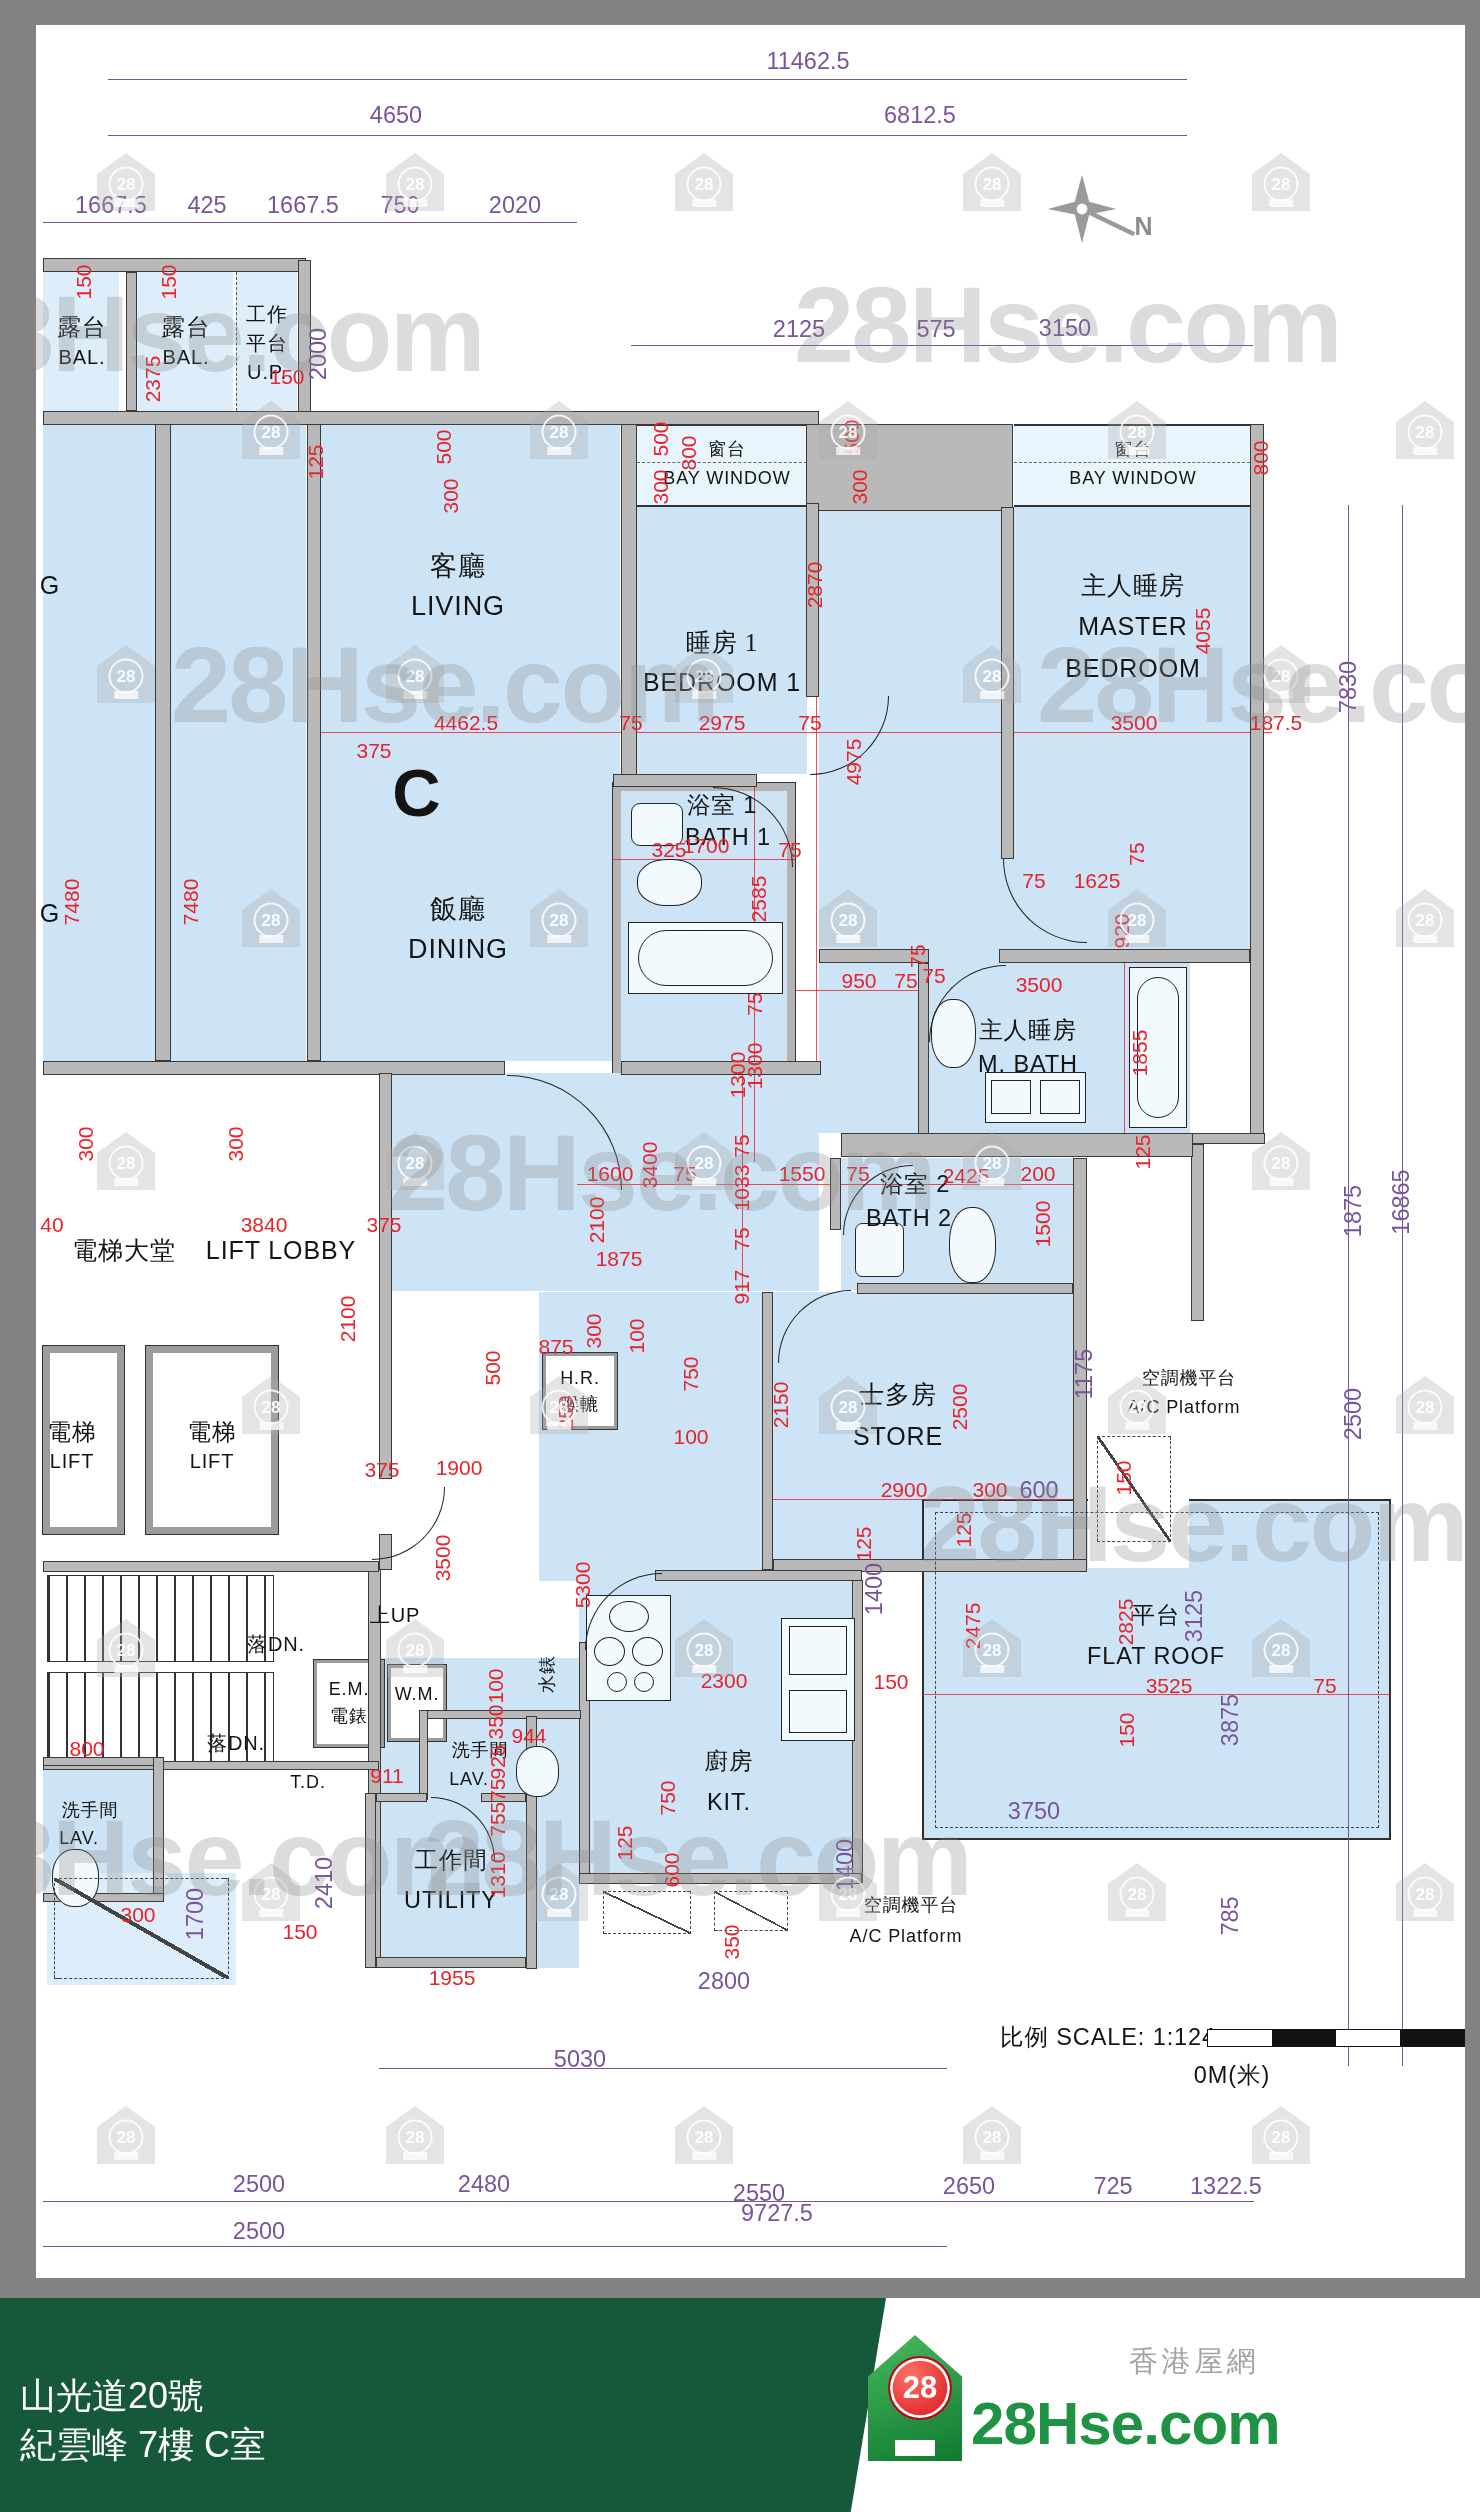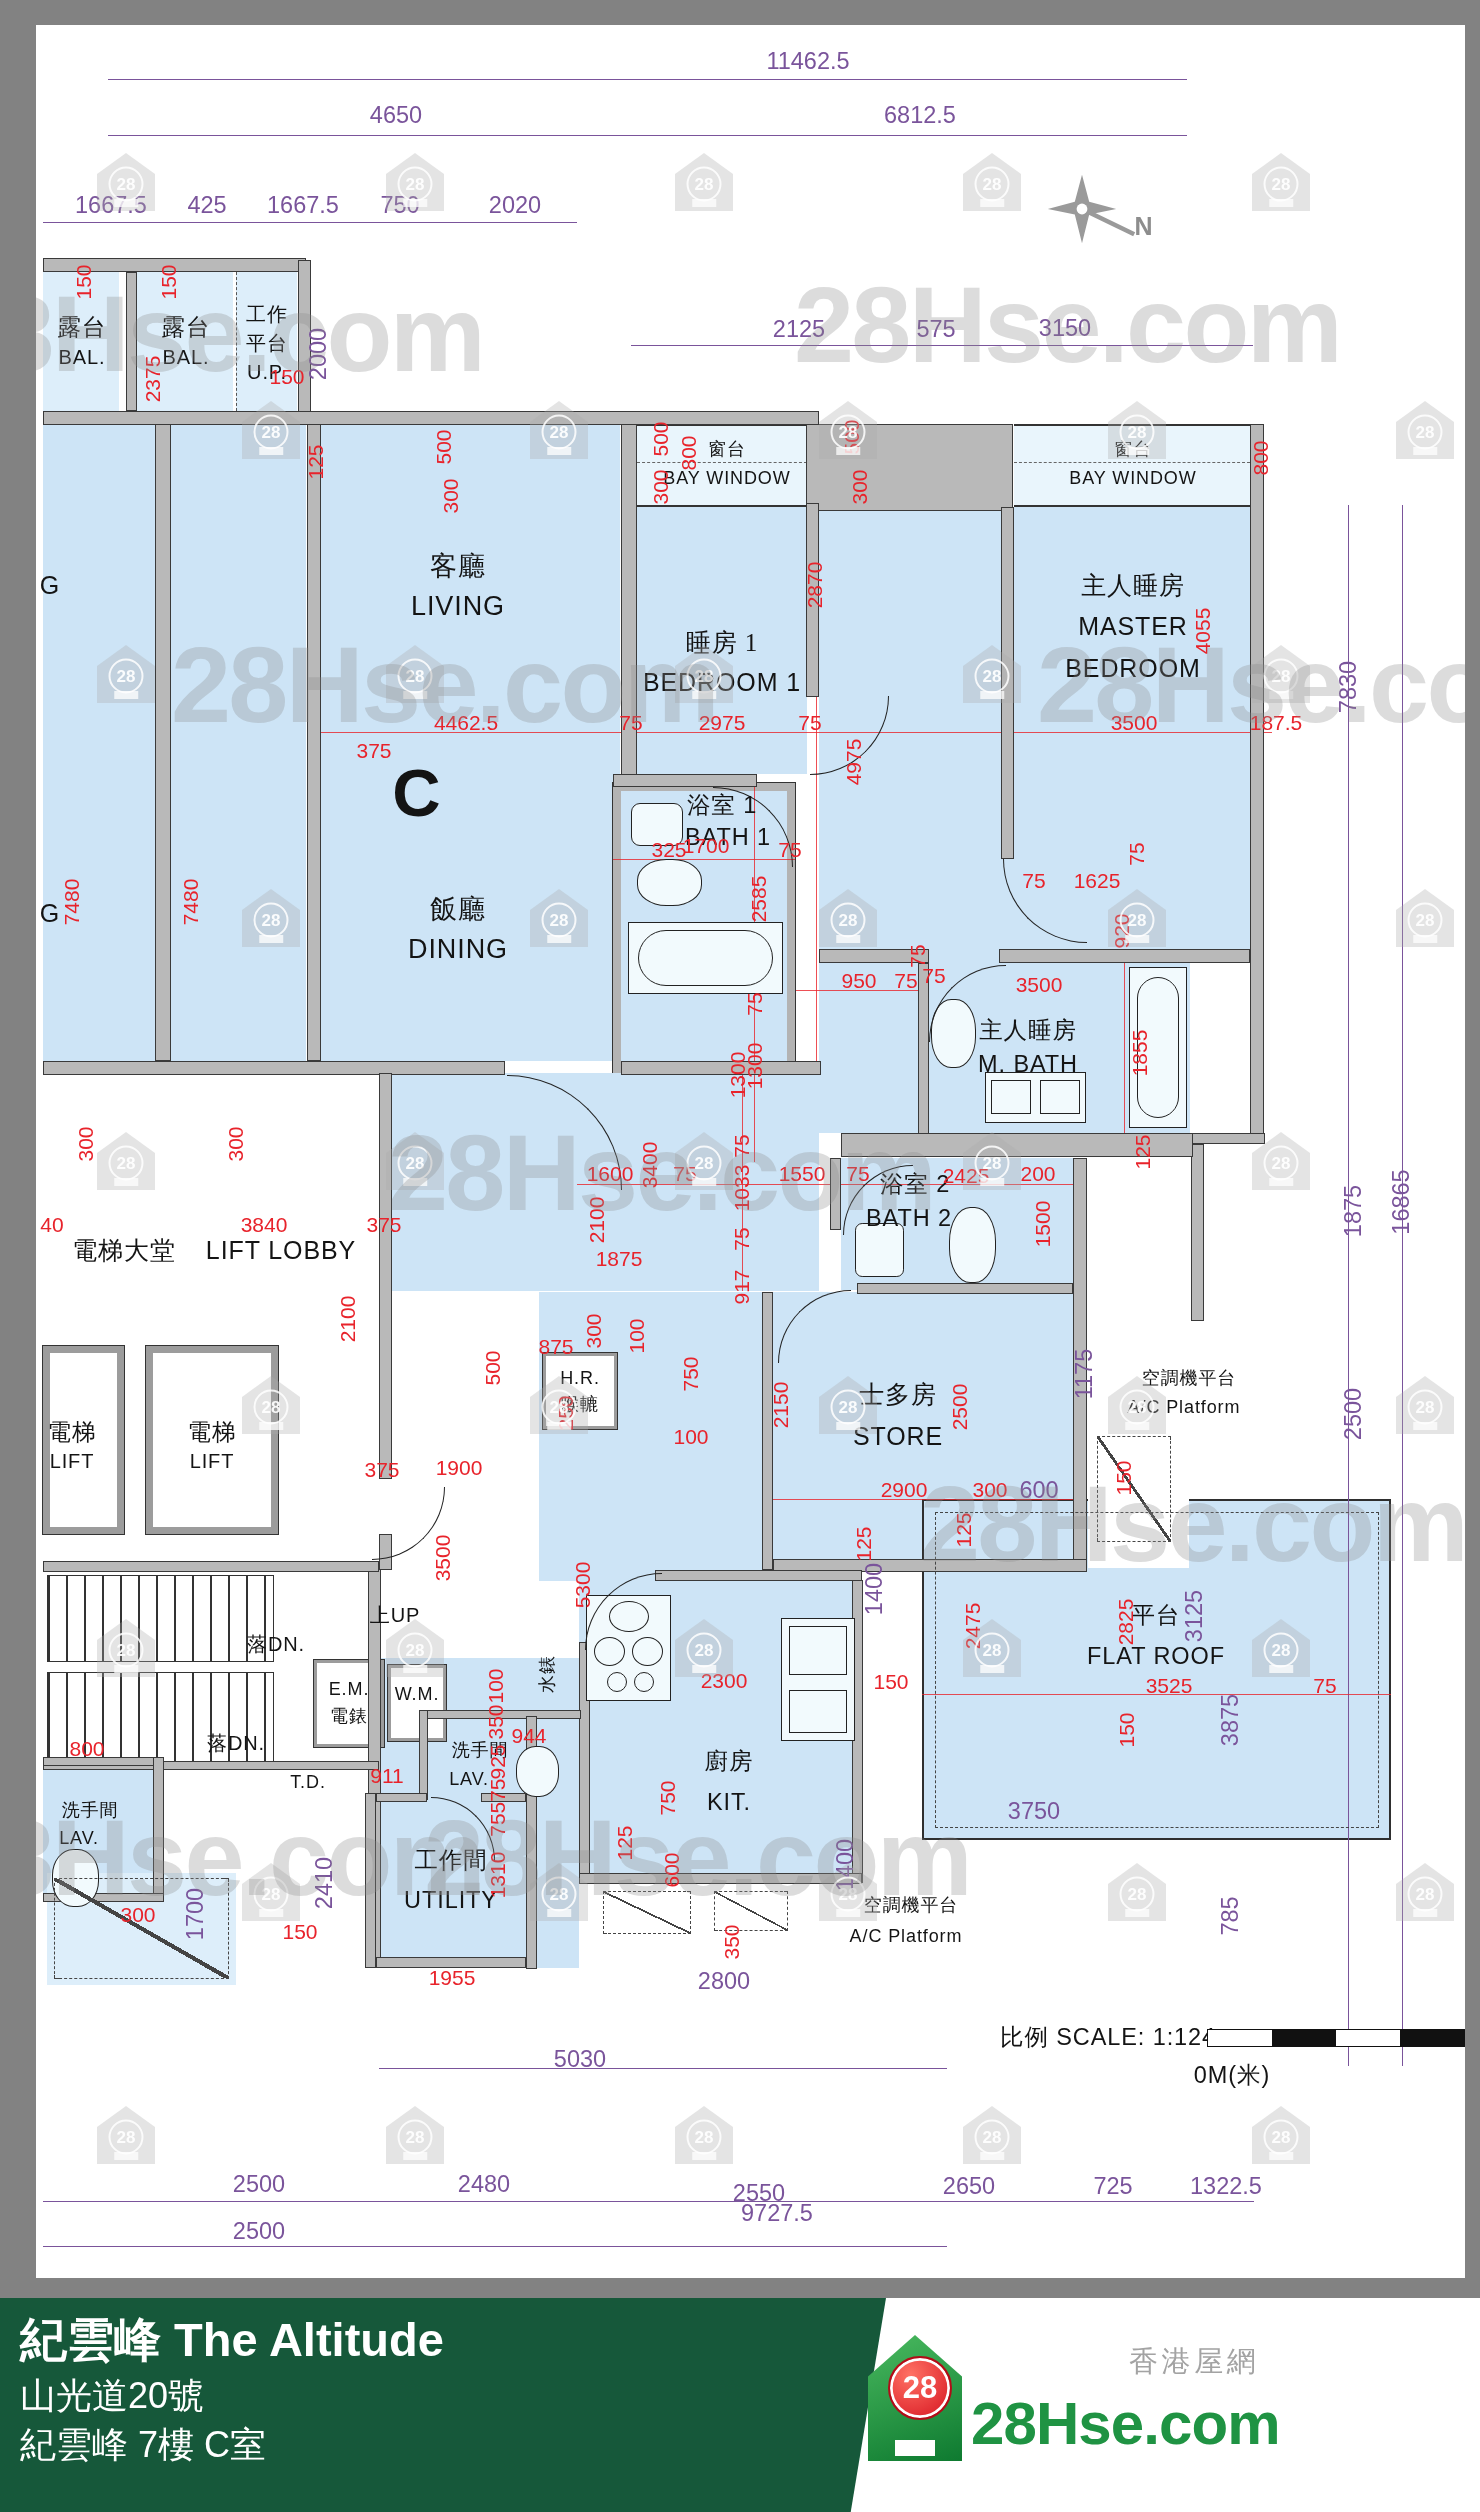--- a/index.html
+++ b/index.html
@@ -308,21 +308,20 @@
   </div>
   <span class="lab t26" style="left:1232px;top:2075px;">0M(米)</span>
 
   <div class="frame" style="left:0;top:0;width:1480px;height:25px;"></div>
   <div class="frame" style="left:0;top:0;width:36px;height:2298px;"></div>
   <div class="frame" style="left:1465px;top:0;width:15.3px;height:2298px;"></div>
   <div class="frame" style="left:0;top:2278px;width:1480px;height:20px;"></div>
 
   <div id="footer-white"></div>
   <div id="footer-green"></div>
-  <div class="ft" style="left:20px;top:2309px;font-size:47px;font-weight:bold;">紀雲峰 The Altitude</div>
   <div class="ft" style="left:20px;top:2372px;font-size:36px;">山光道20號</div>
   <div class="ft" style="left:20px;top:2421px;font-size:36px;">紀雲峰 7樓 C室</div>
   <div id="logo-house">
       <div class="door"></div>
     </div>
   <div id="logo-badge">28</div>
   <div id="brand">28Hse.com</div>
   <div id="sitezh">香港屋網</div>
 
   <div id="wm-layer">

